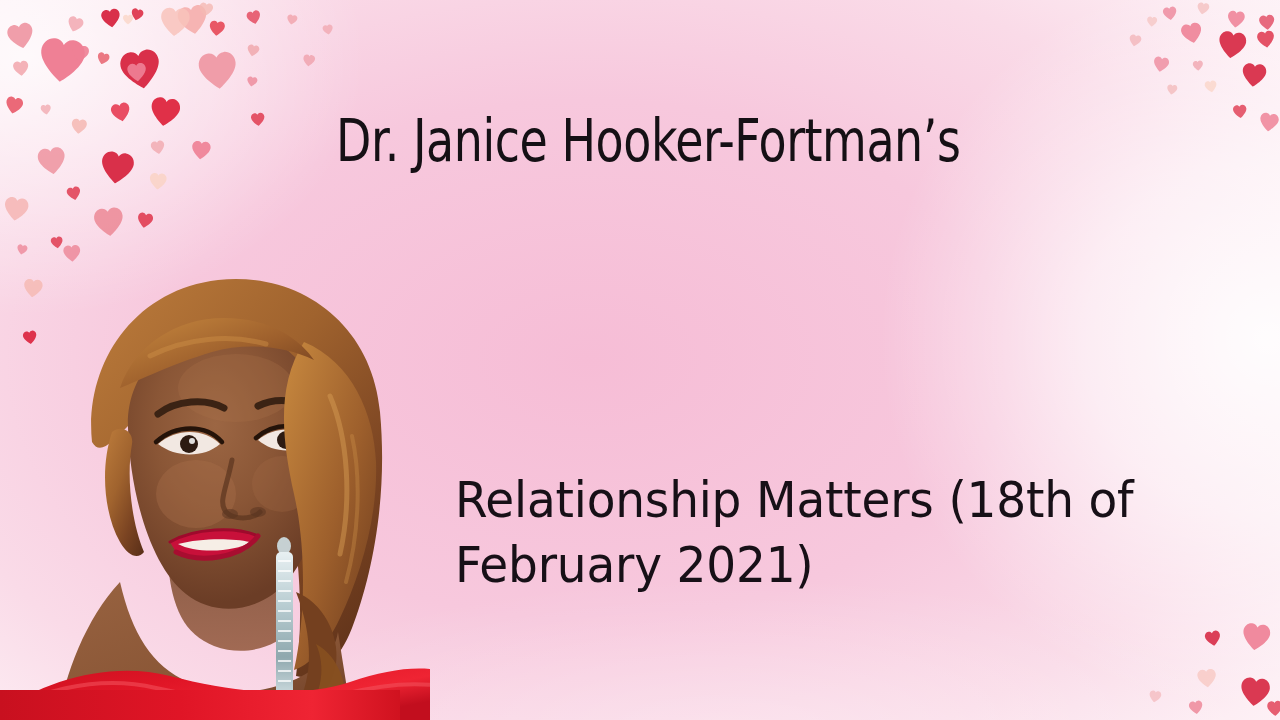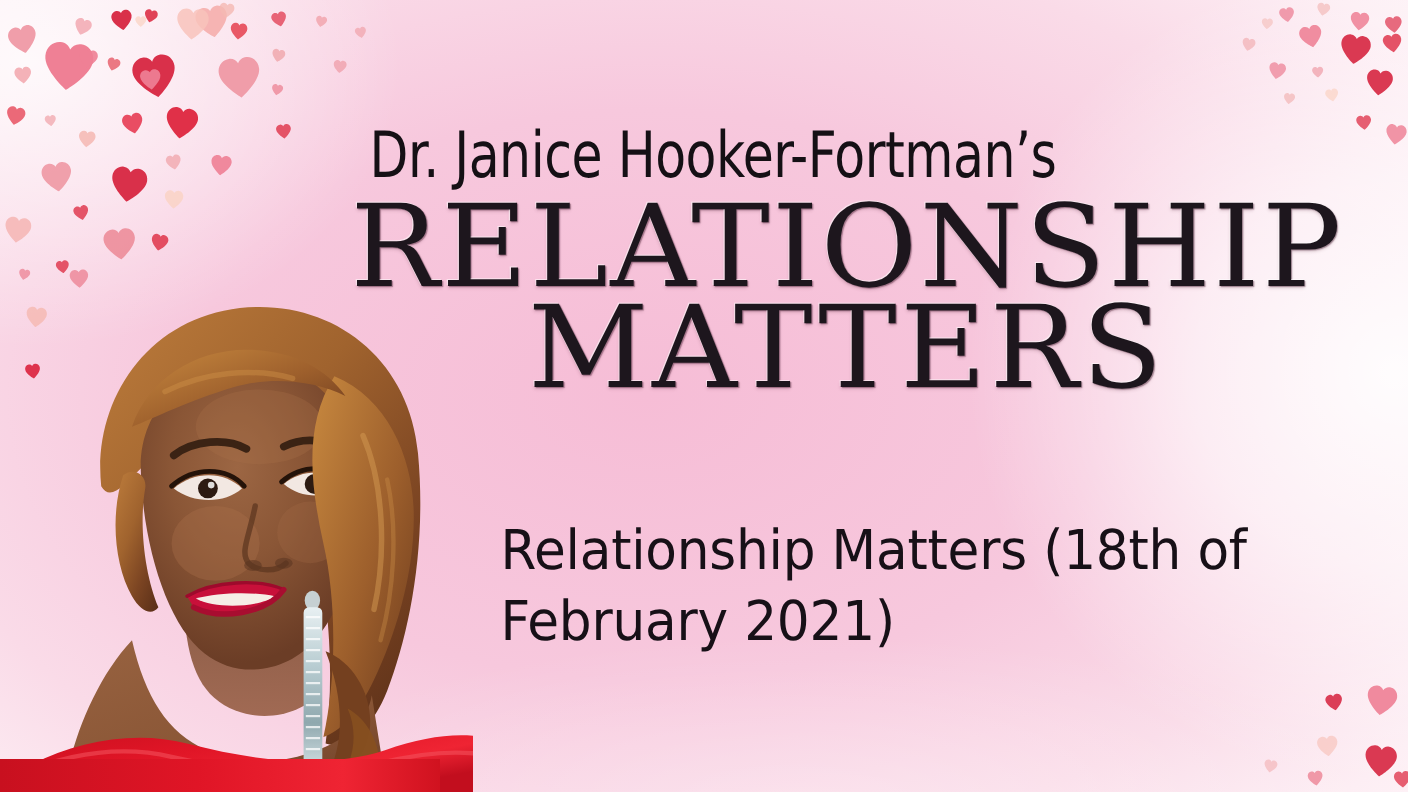--- a/index.html
+++ b/index.html
@@ -597,20 +597,16 @@
                  C384 438 414 436 440 440" stroke="#f4545f" stroke-width="4" fill="none" opacity="0.55"></path>
       </g>
     </svg>
   </div>
 
   <div style="position:absolute;left:0;top:690px;width:400px;height:30px;
               background:linear-gradient(90deg,#c8101f 0%,#e01526 45%,#ef2433 78%,#d0121f 100%);"></div>
 
   <div class="kicker">Dr. Janice Hooker-Fortman’s</div>
 
-  <div class="title-wrap">
-    <div class="title-line l1">RELATIONSHIP</div>
-    <div class="title-line l2">MATTERS</div>
-  </div>
 
   <div class="subtitle">Relationship Matters (18th of February 2021)</div>
 
 </div>
 
 </body></html>

